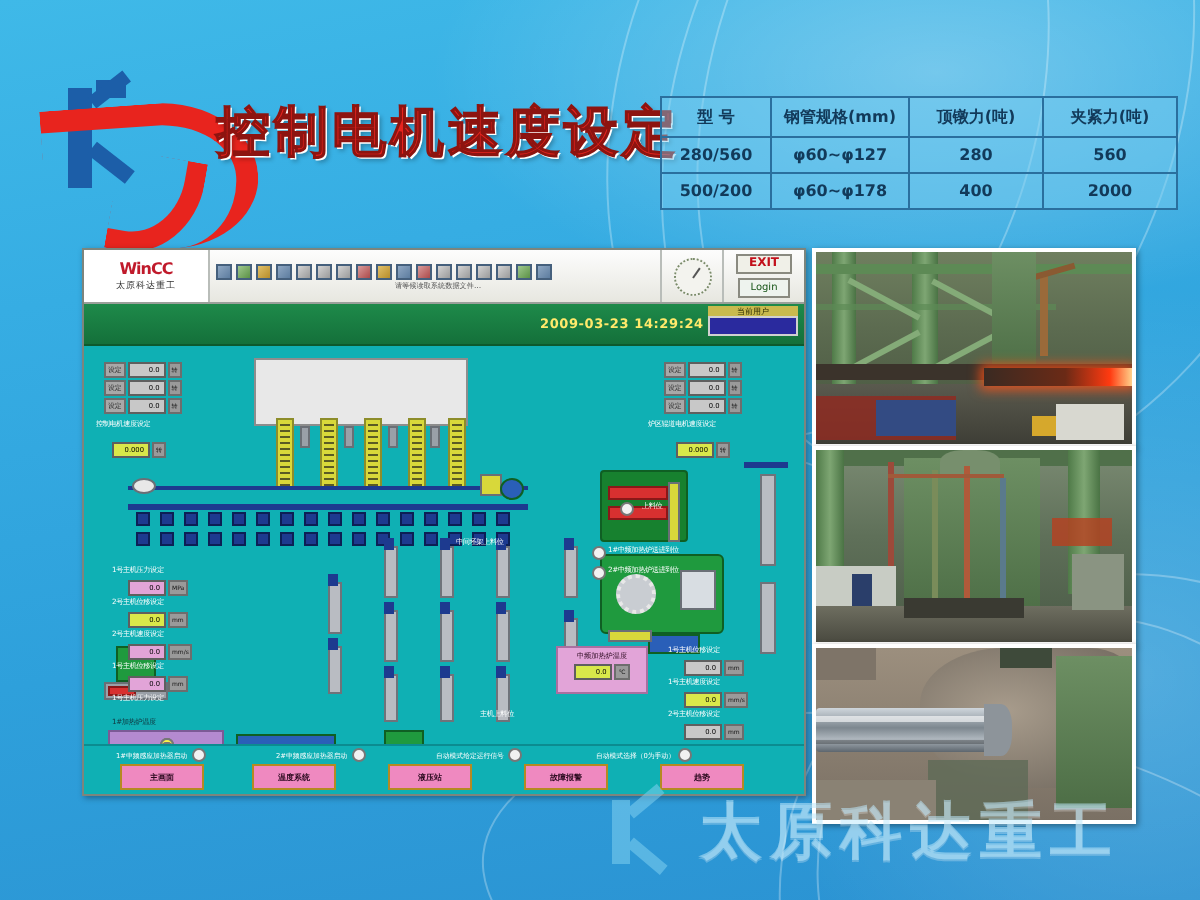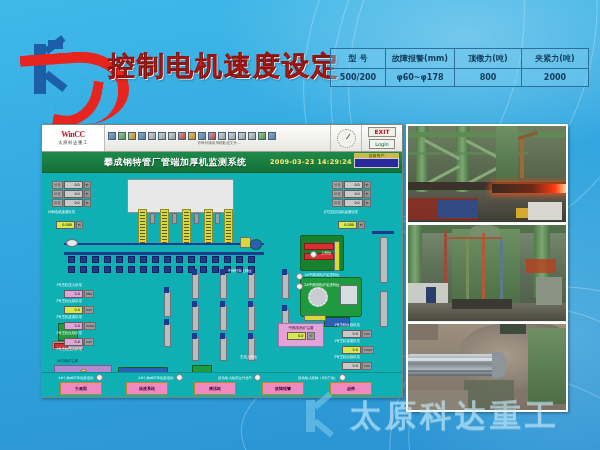--- a/index.html
+++ b/index.html
@@ -80,21 +80,21 @@
     background:#cfd4cf;border:1px solid #7d857d;
     box-shadow:1px 1px 3px rgba(0,0,0,.35);
     overflow:hidden;
   }
   #hmi-toolbar{
     height:26px;background:linear-gradient(180deg,#fdfdfd,#e7e7e0);
     border-bottom:1px solid #9aa09a;display:flex;align-items:stretch;
   }
   .wincc-box{width:62px;border-right:1px solid #b9bdb9;display:flex;
     flex-direction:column;align-items:center;justify-content:center;background:#fff;}
-  .wincc-logo{font-size:8px;font-weight:bold;color:#c01a2b;letter-spacing:-.5px;line-height:8px;font-family:Liberation Serif, serif;}
+  .wincc-logo{font-size:8px;font-weight:bold;color:#c01a2b;letter-spacing:-.5px;line-height:8px;}
   .wincc-sub{font-size:4.5px;color:#333;letter-spacing:.5px;margin-top:1px;}
   .tb-icons{flex:1;display:flex;flex-direction:column;justify-content:center;padding-left:3px;}
   .tb-row{display:flex;gap:2px;align-items:center;}
   .tb-ic{width:6px;height:6px;background:linear-gradient(135deg,#8fa8c4,#5d7da0);border:.5px solid #45607d;}
   .tb-ic.o{background:linear-gradient(135deg,#e2c169,#b78d2a);}
   .tb-ic.g{background:linear-gradient(135deg,#9fc98d,#5c9146);}
   .tb-ic.r{background:linear-gradient(135deg,#d99b9b,#ac4a4a);}
   .tb-ic.gy{background:linear-gradient(135deg,#d4d4d4,#9a9a9a);}
   .tb-note{font-size:3.6px;color:#555;text-align:center;margin-top:1px;}
   .gauge-box{width:30px;display:flex;align-items:center;justify-content:center;border-left:1px solid #b9bdb9;}
@@ -216,30 +216,36 @@
   <div class="logo-swoosh"></div>
   <div class="logo-swoosh2"></div>
 </div>
 
 <div id="headline">控制电机速度设定</div>
 
 <table id="spec-table">
   <thead>
     <tr>
       <th class="c-model">型  号</th>
-      <th class="c-spec">故障报警(mm)</th>
+      <th class="c-spec">钢管规格(mm)</th>
       <th class="c-force">顶镦力(吨)</th>
       <th class="c-clamp">夹紧力(吨)</th>
     </tr>
   </thead>
   <tbody>
     <tr>
+      <td>280/560</td>
+      <td>φ60~φ127</td>
+      <td>280</td>
+      <td>560</td>
+    </tr>
+    <tr>
       <td>500/200</td>
       <td>φ60~φ178</td>
-      <td>800</td>
+      <td>400</td>
       <td>2000</td>
     </tr>
   </tbody>
 </table>
 
 <div id="hmi">
 
   <div id="hmi-toolbar">
     <div class="wincc-box">
       <div class="wincc-logo">WinCC</div>
@@ -270,21 +276,20 @@
     <div class="gauge-box">
       <div class="gauge"></div>
     </div>
     <div class="btn-box">
       <div class="exit-btn">EXIT</div>
       <div class="login-btn">Login</div>
     </div>
   </div>
 
   <div id="hmi-title">
-    <div class="hmi-title-text">攀成钢特管厂管端加厚机监测系统</div>
     <div class="hmi-clock">2009-03-23  14:29:24</div>
     <div class="hmi-user">
       <div class="hmi-user-lbl">当前用户</div>
       <div class="hmi-user-val"></div>
     </div>
   </div>
 
   <div id="hmi-canvas">
 
     <div class="furnace" style="left:85px;top:6px;width:105px;height:32px;"></div>

